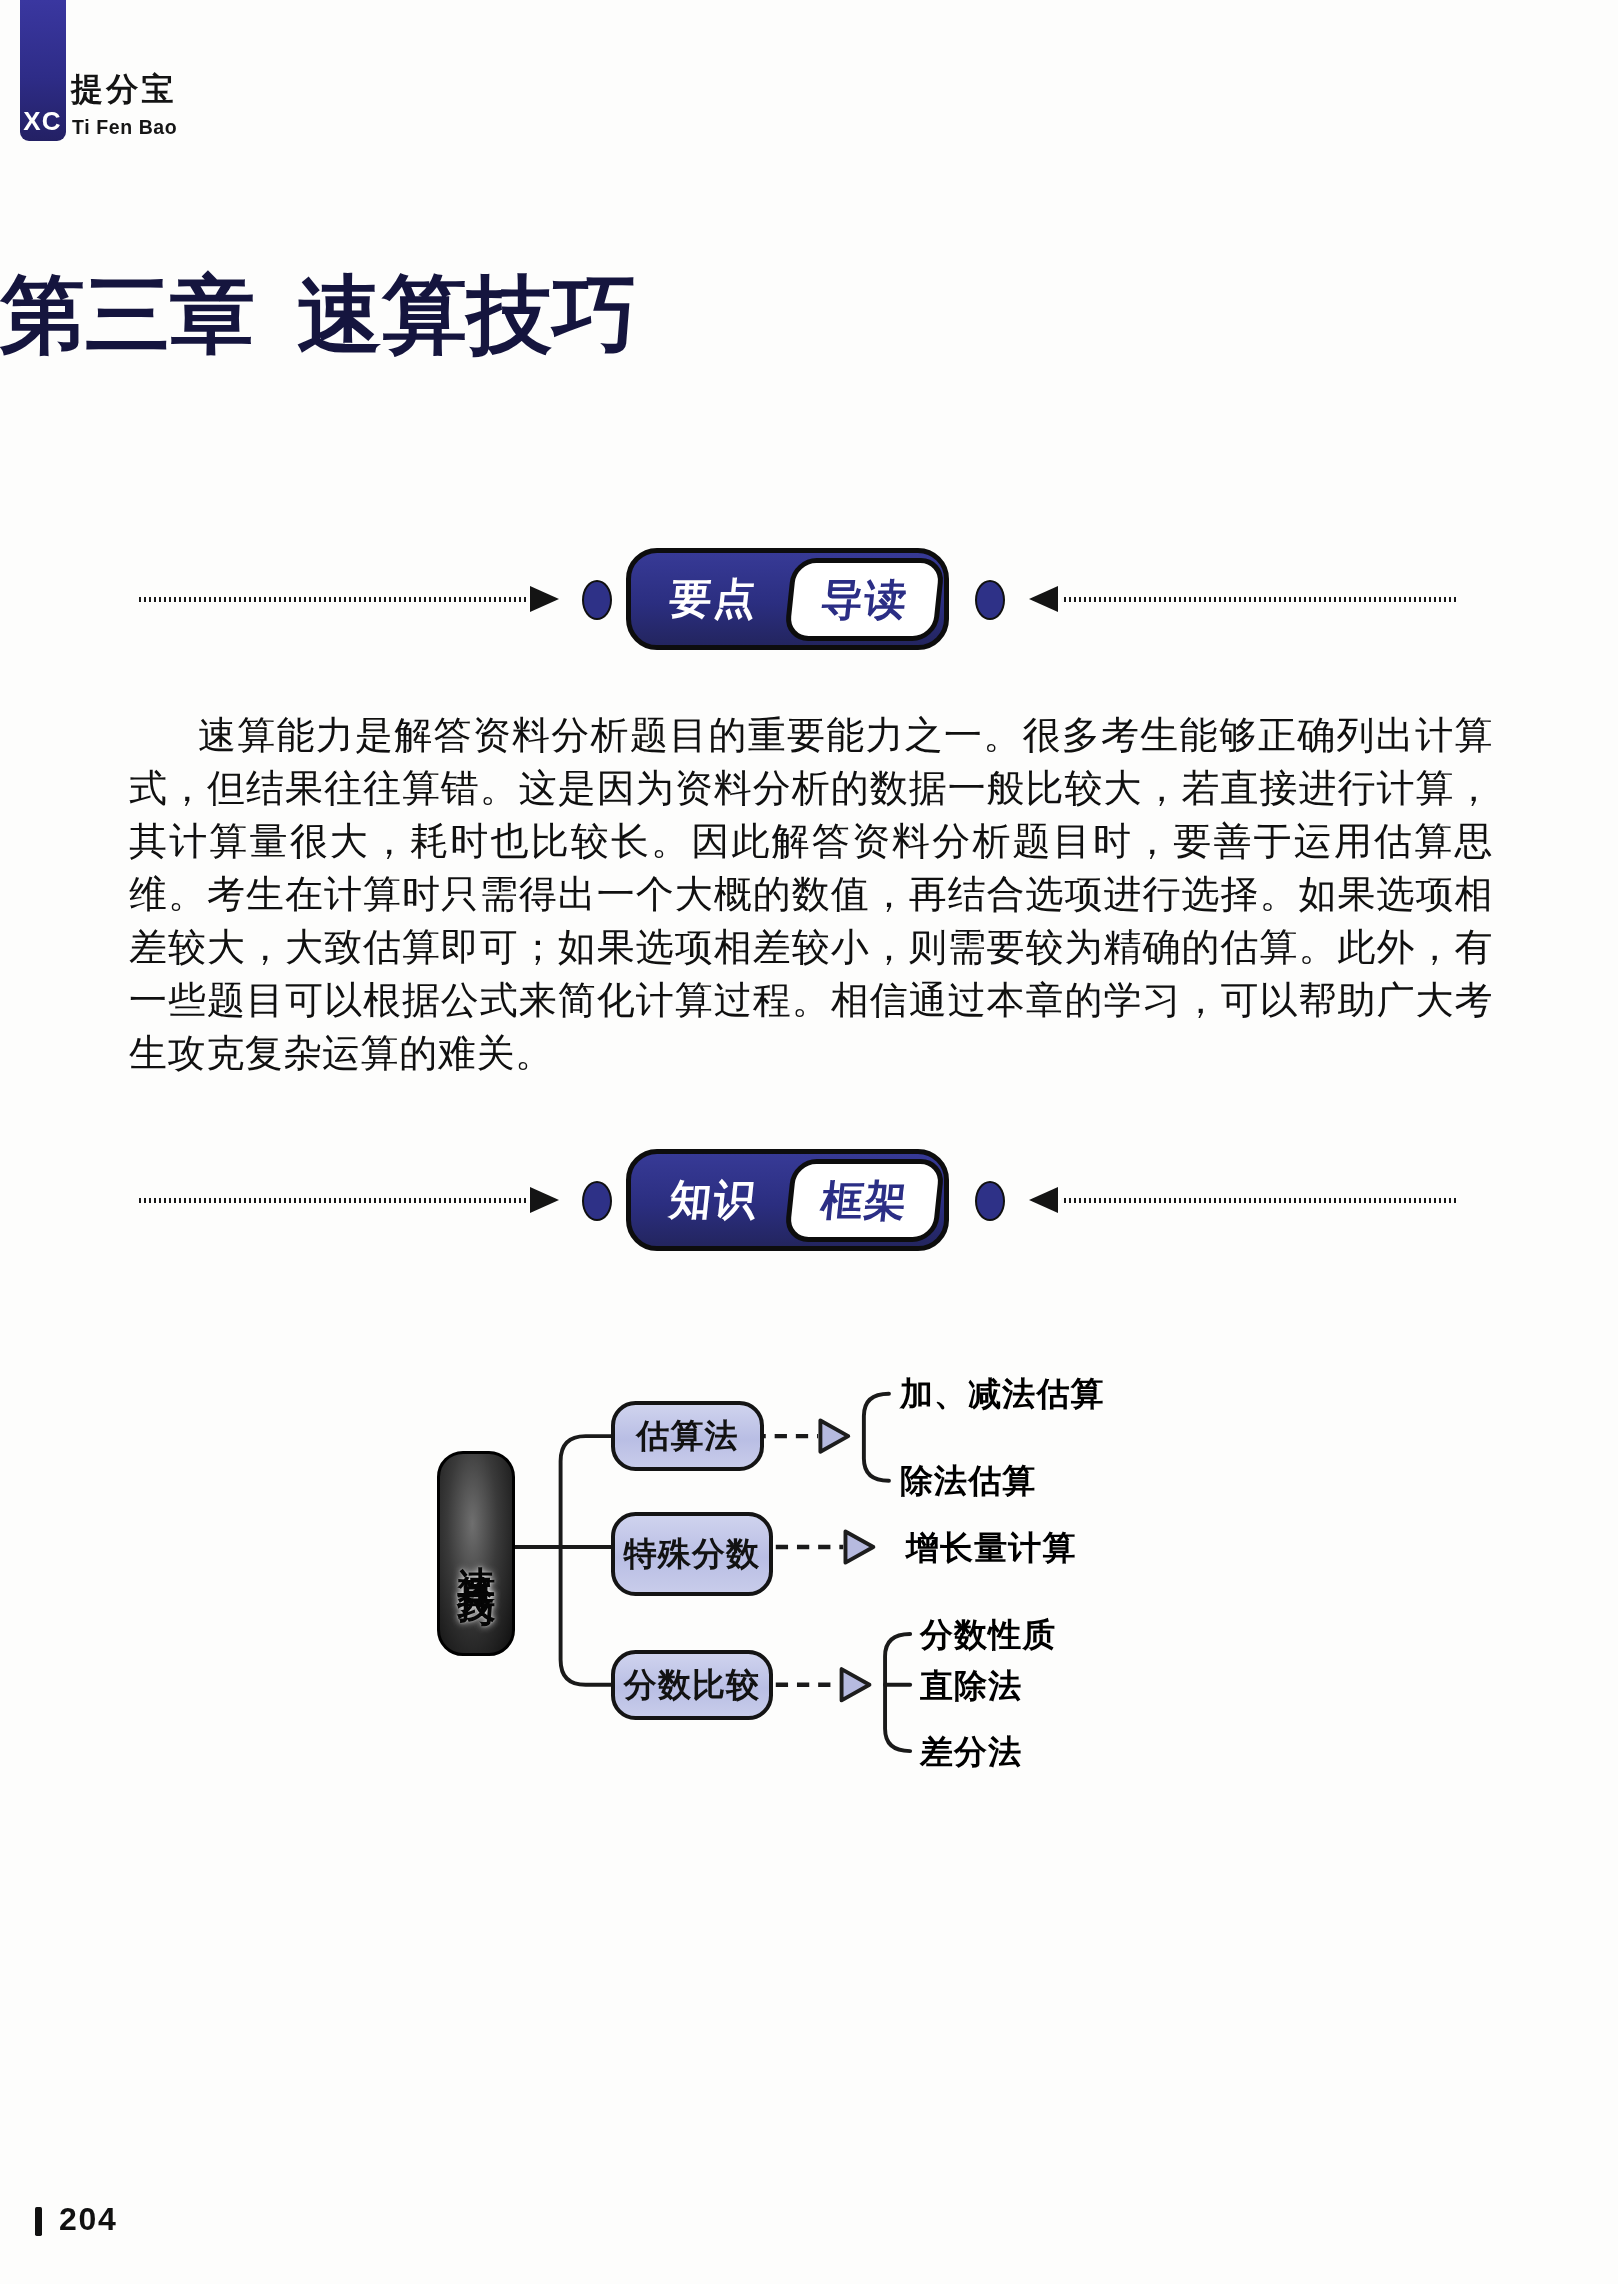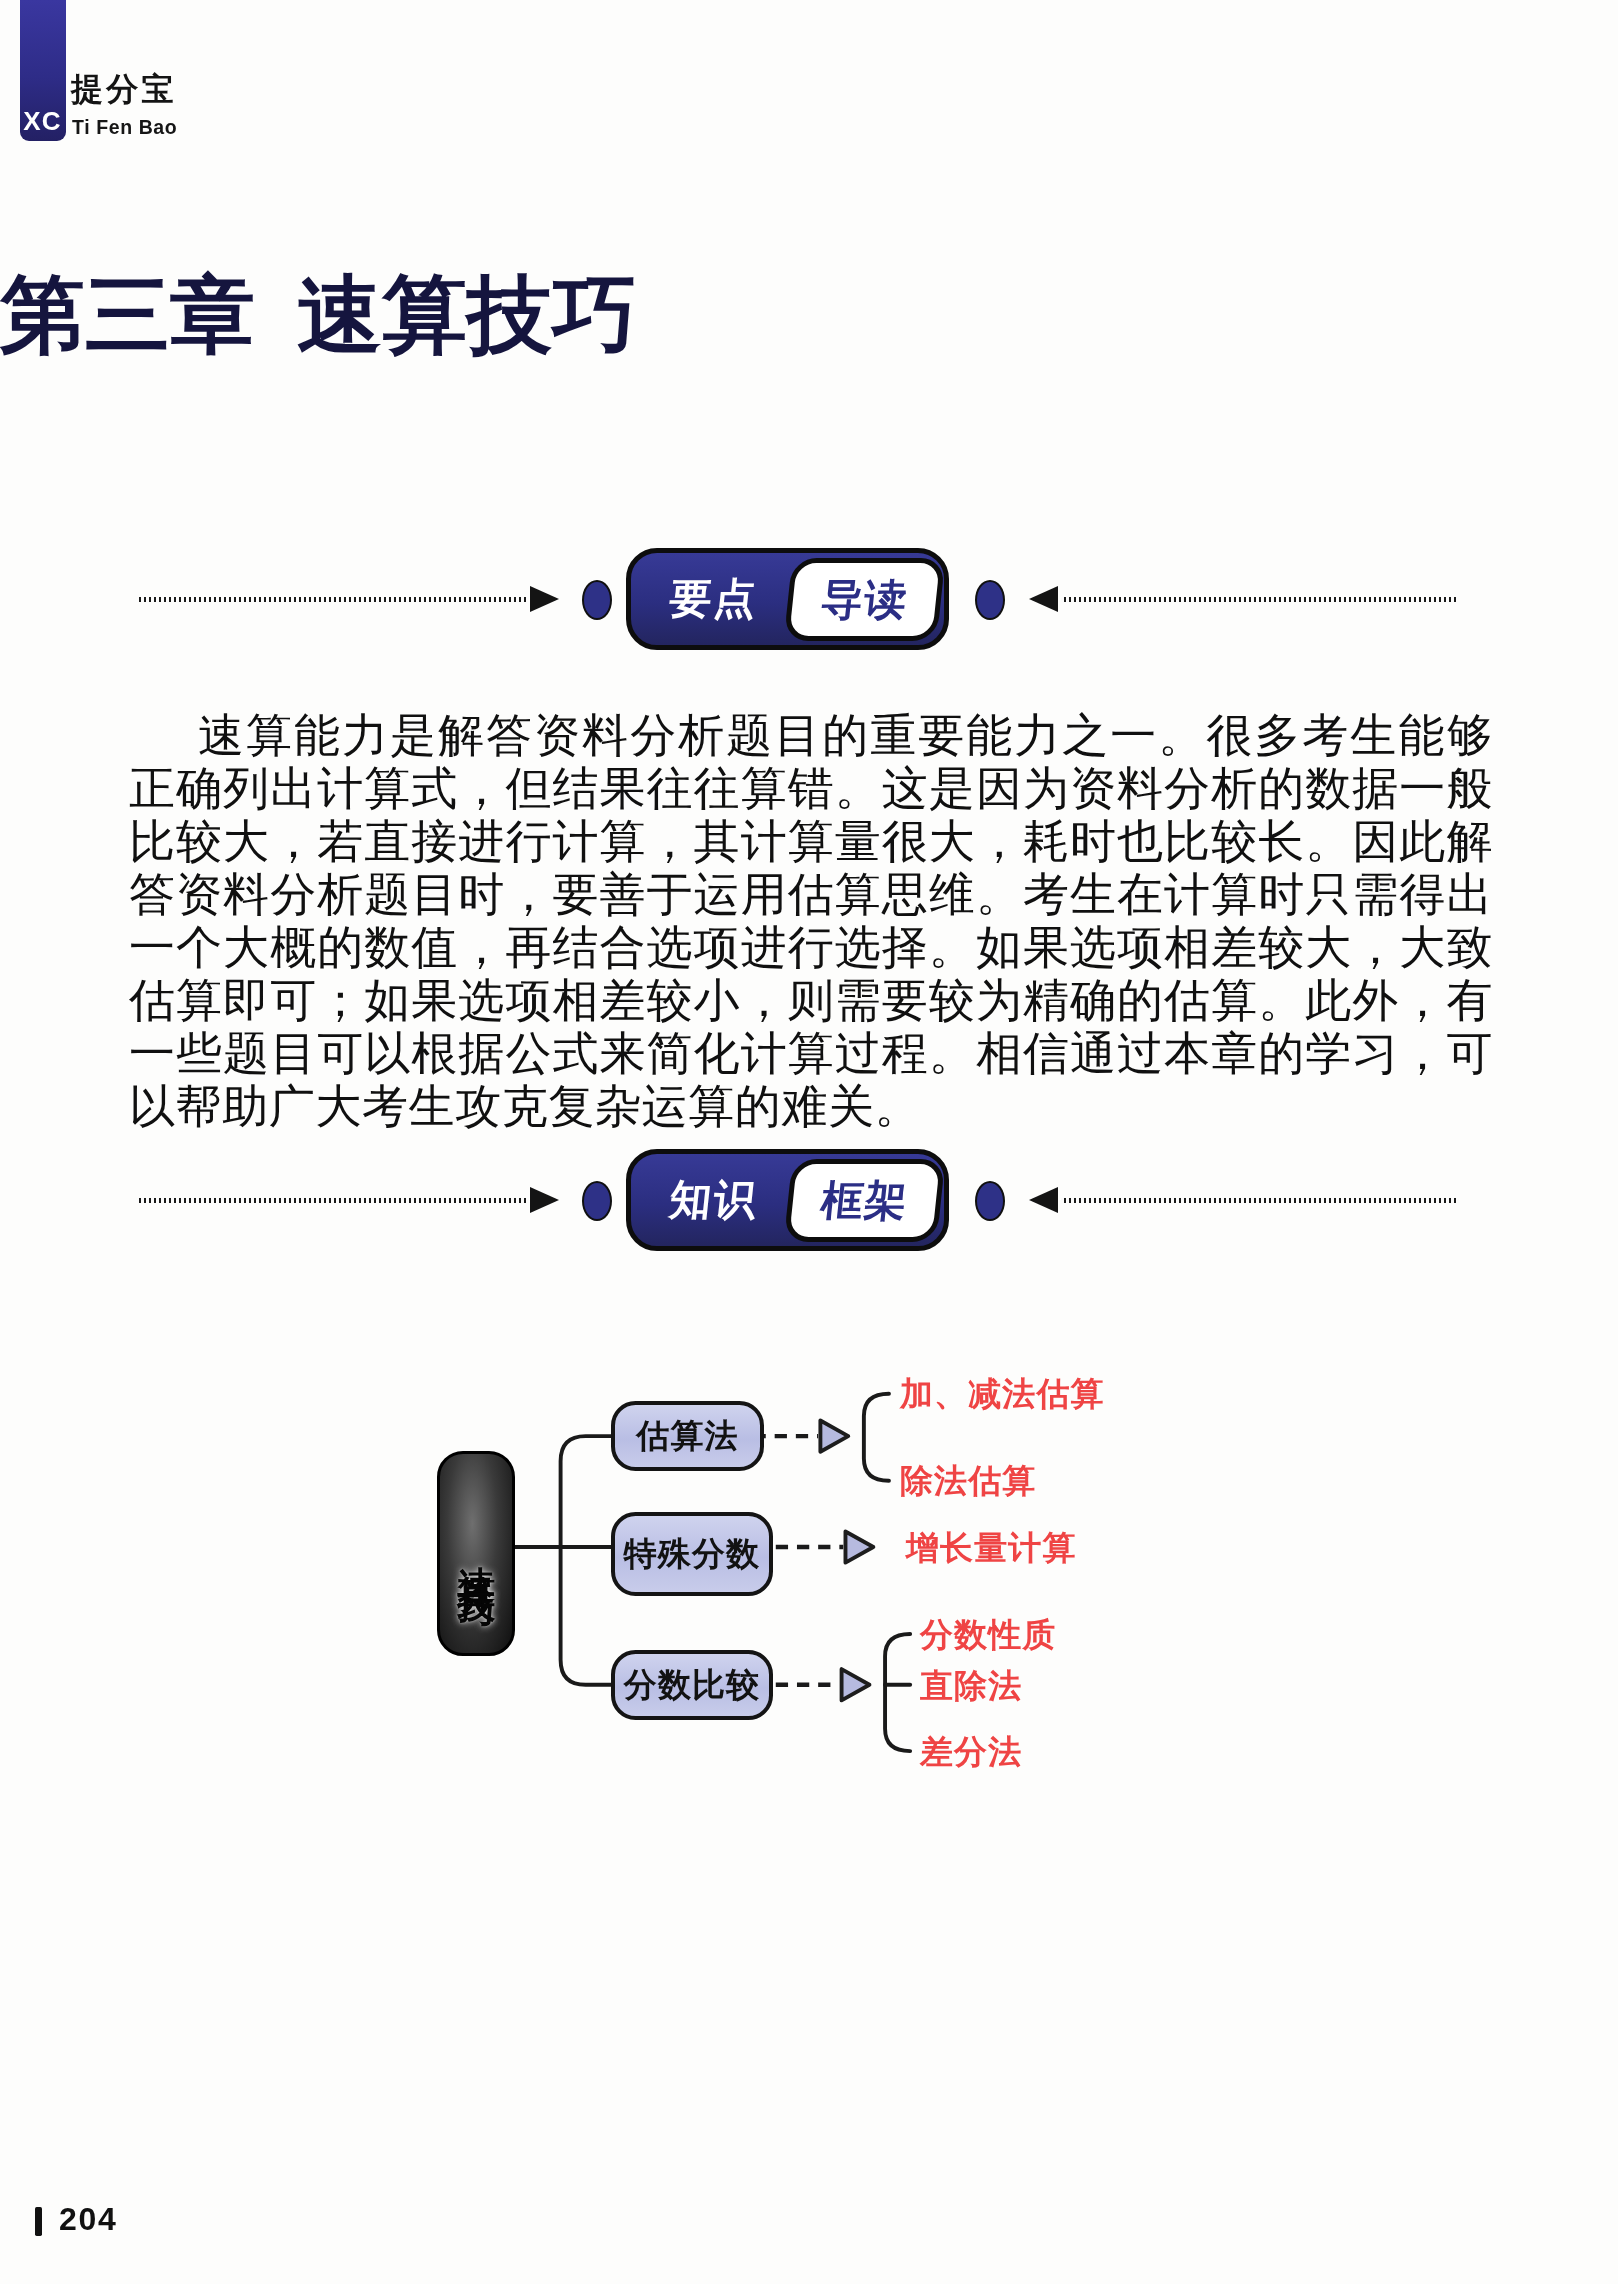--- a/index.html
+++ b/index.html
@@ -94,21 +94,21 @@
     display: flex; align-items: center; justify-content: center;
     color: #2b2e85; font-size: 42px; font-weight: 700;
     transform: skewX(-6deg); letter-spacing: 1.1px; white-space: nowrap;
   }
   .banner.first  { top: 548px; }
   .banner.second { top: 1149px; }
 
   
   .intro {
     position: absolute; left: 129px; top: 709px; width: 1364px;
-    font-size: 46px; line-height: 53px; color: #101010;
+    font-size: 38px; line-height: 53px; color: #101010;
     text-align: justify; text-indent: 69px; font-weight: 500;
     letter-spacing: 0.6px;
   }
 
   
   .mindmap { position: absolute; left: 390px; top: 1338px; width: 892px; height: 669px; }
   .mindmap svg { position: absolute; left: 0; top: 0; }
   .mm-root {
     position: absolute; left: 47px; top: 113px; width: 78px; height: 205px;
     background: radial-gradient(ellipse at 45% 35%, #6f6f6f 0%, #3a3a3a 45%, #0e0e0e 100%);
@@ -127,21 +127,21 @@
     border: 4.5px solid #141414; border-radius: 24.5px;
     display: flex; align-items: center; justify-content: center;
     font-size: 33px; font-weight: 600; color: #121212;
     letter-spacing: 1.1px; white-space: nowrap;
   }
   .mm-node.n1 { left: 221px; top: 63px; width: 153px; height: 70px; }
   .mm-node.n2 { left: 221px; top: 174px; width: 162px; height: 84px; }
   .mm-node.n3 { left: 221px; top: 312px; width: 162px; height: 70px; }
   .mm-leaf {
     position: absolute; height: 45px; line-height: 45px;
-    font-size: 33px; font-weight: 700; color: #ef4444;
+    font-size: 33px; font-weight: 700; color: #000000;
     letter-spacing: 1.1px; white-space: nowrap;
   }
   .mm-leaf.l1a { left: 510px; top: 33px; }
   .mm-leaf.l1b { left: 510px; top: 120px; }
   .mm-leaf.l2a { left: 516px; top: 187px; }
   .mm-leaf.l3a { left: 530px; top: 274px; }
   .mm-leaf.l3b { left: 530px; top: 325px; }
   .mm-leaf.l3c { left: 530px; top: 391px; }
 
   

